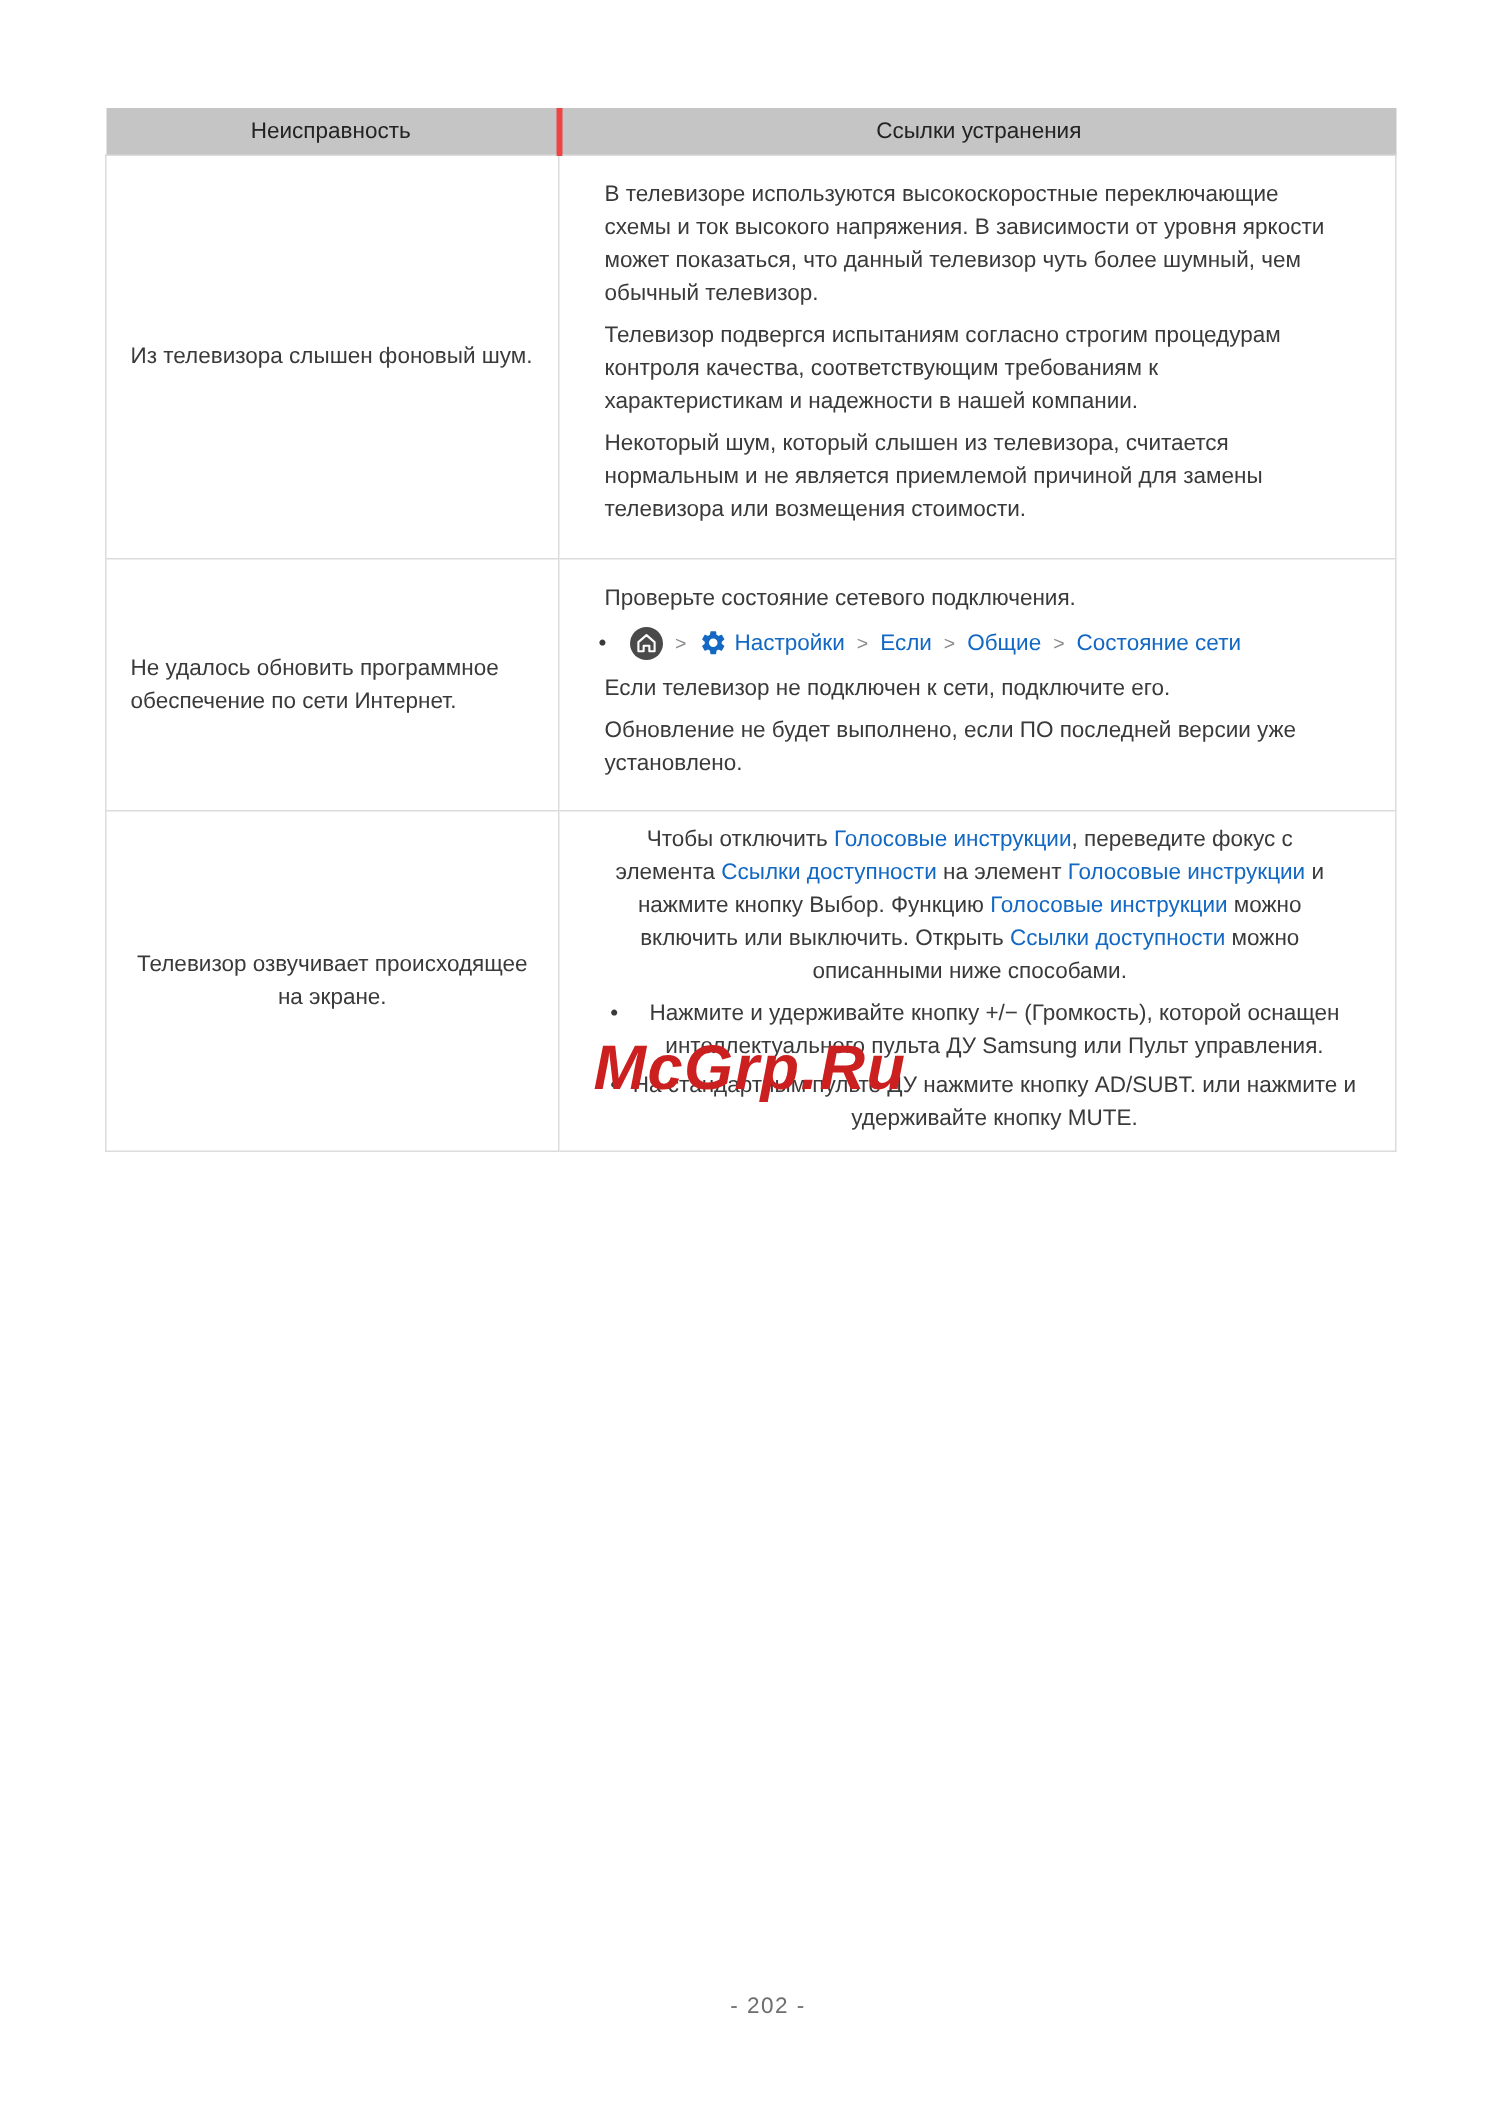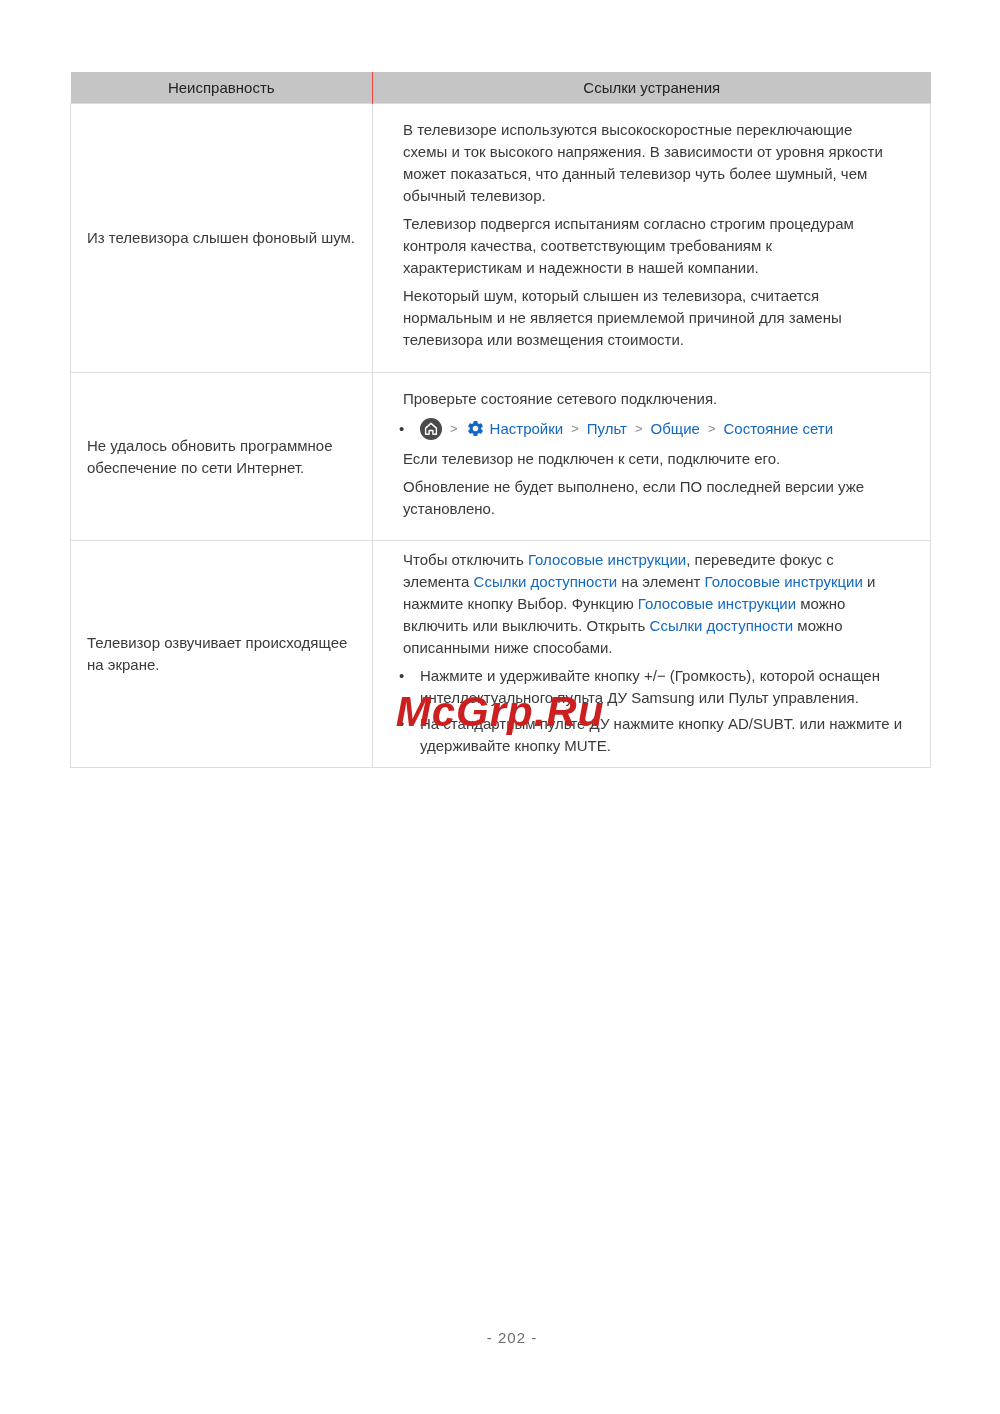--- a/index.html
+++ b/index.html
@@ -12,27 +12,27 @@
   table.tbl{
     position:absolute;left:70px;top:72px;width:860px;
     border-collapse:collapse;table-layout:fixed;
   }
   col.c1{width:302px;} col.c2{width:558px;}
   th{
     background:var(--header-bg,#c5c5c5);
     font-weight:normal;font-size:15px;color:#232323;
     height:24px;padding:3px 0 4px;text-align:center;
   }
-  th:first-child{border-right:1px solid #ef4444;}
+  th:first-child{border-right:4px solid #ef4444;}
   td{
     border:1px solid var(--border-gray,#dcdcdc);
     vertical-align:middle;
     font-size:15px;line-height:22px;color:var(--body-text,#3a3a3a);
   }
-  tr.r0 td{height:252px;} tr.r1 td{height:151px;} tr.r2 td{height:200px;}
+  tr.r0 td{height:252px;} tr.r1 td{height:151px;} tr.r2 td{height:200px;text-align:center;}
   td.fault{padding:8px 16px;}
   td.remedy{padding:8px 24px 8px 14px;}
   .para{margin:6px 16px;}
   .para:first-child{margin-top:0;}
   .lnk{color:var(--link-blue,#1268c2);}
   .bullet{display:flex;margin:4px 0 2px 12px;}
   .dot{width:21px;flex:none;color:var(--body-text,#3a3a3a);}
   .btxt{flex:1;}
   .crumbline{align-items:center;margin:8px 0 8px 12px;}
   .crumb{display:flex;align-items:center;gap:8px;flex-wrap:wrap;}
@@ -94,21 +94,21 @@
                   </svg>
                 </span>
                 <span class="sep">&gt;</span>
                 <span class="gear">
                   <svg width="19" height="19" viewBox="0 0 24 24">
                     <path fill="currentColor" d="M19.14 12.94c.04-.3.06-.61.06-.94 0-.32-.02-.64-.07-.94l2.03-1.58c.18-.14.23-.41.12-.61l-1.92-3.32c-.12-.22-.37-.29-.59-.22l-2.39.96c-.5-.38-1.03-.7-1.62-.94L14.4 2.81c-.04-.24-.24-.41-.48-.41h-3.84c-.24 0-.43.17-.47.41L9.25 5.35c-.59.24-1.13.57-1.62.94L5.24 5.33c-.22-.08-.47 0-.59.22L2.74 8.87c-.12.21-.08.47.12.61l2.03 1.58c-.05.3-.09.63-.09.94s.02.64.07.94l-2.03 1.58c-.18.14-.23.41-.12.61l1.92 3.32c.12.22.37.29.59.22l2.39-.96c.5.38 1.03.7 1.62.94l.36 2.54c.05.24.24.41.48.41h3.84c.24 0 .44-.17.47-.41l.36-2.54c.59-.24 1.13-.56 1.62-.94l2.39.96c.22.08.47 0 .59-.22l1.92-3.32c.12-.22.07-.47-.12-.61l-2.01-1.58zM12 15.6c-1.98 0-3.6-1.62-3.6-3.6s1.62-3.6 3.6-3.6 3.6 1.62 3.6 3.6-1.62 3.6-3.6 3.6z"></path>
                   </svg>
                 </span>
                 <span class="crumblnk">Настройки</span>
                 <span class="sep">&gt;</span>
-                <span class="crumblnk">Пульт</span>
+                <span class="crumblnk">Если</span>
                 <span class="sep">&gt;</span>
                 <span class="crumblnk">Общие</span>
                 <span class="sep">&gt;</span>
                 <span class="crumblnk">Состояние сети</span>
               </span>
             </div>
             <p class="para"><span>Если телевизор не подключен к сети, подключите его.</span></p>
             <p class="para"><span>Обновление не будет выполнено, если ПО последней версии уже установлено.</span></p>
           </td>
         </tr>

